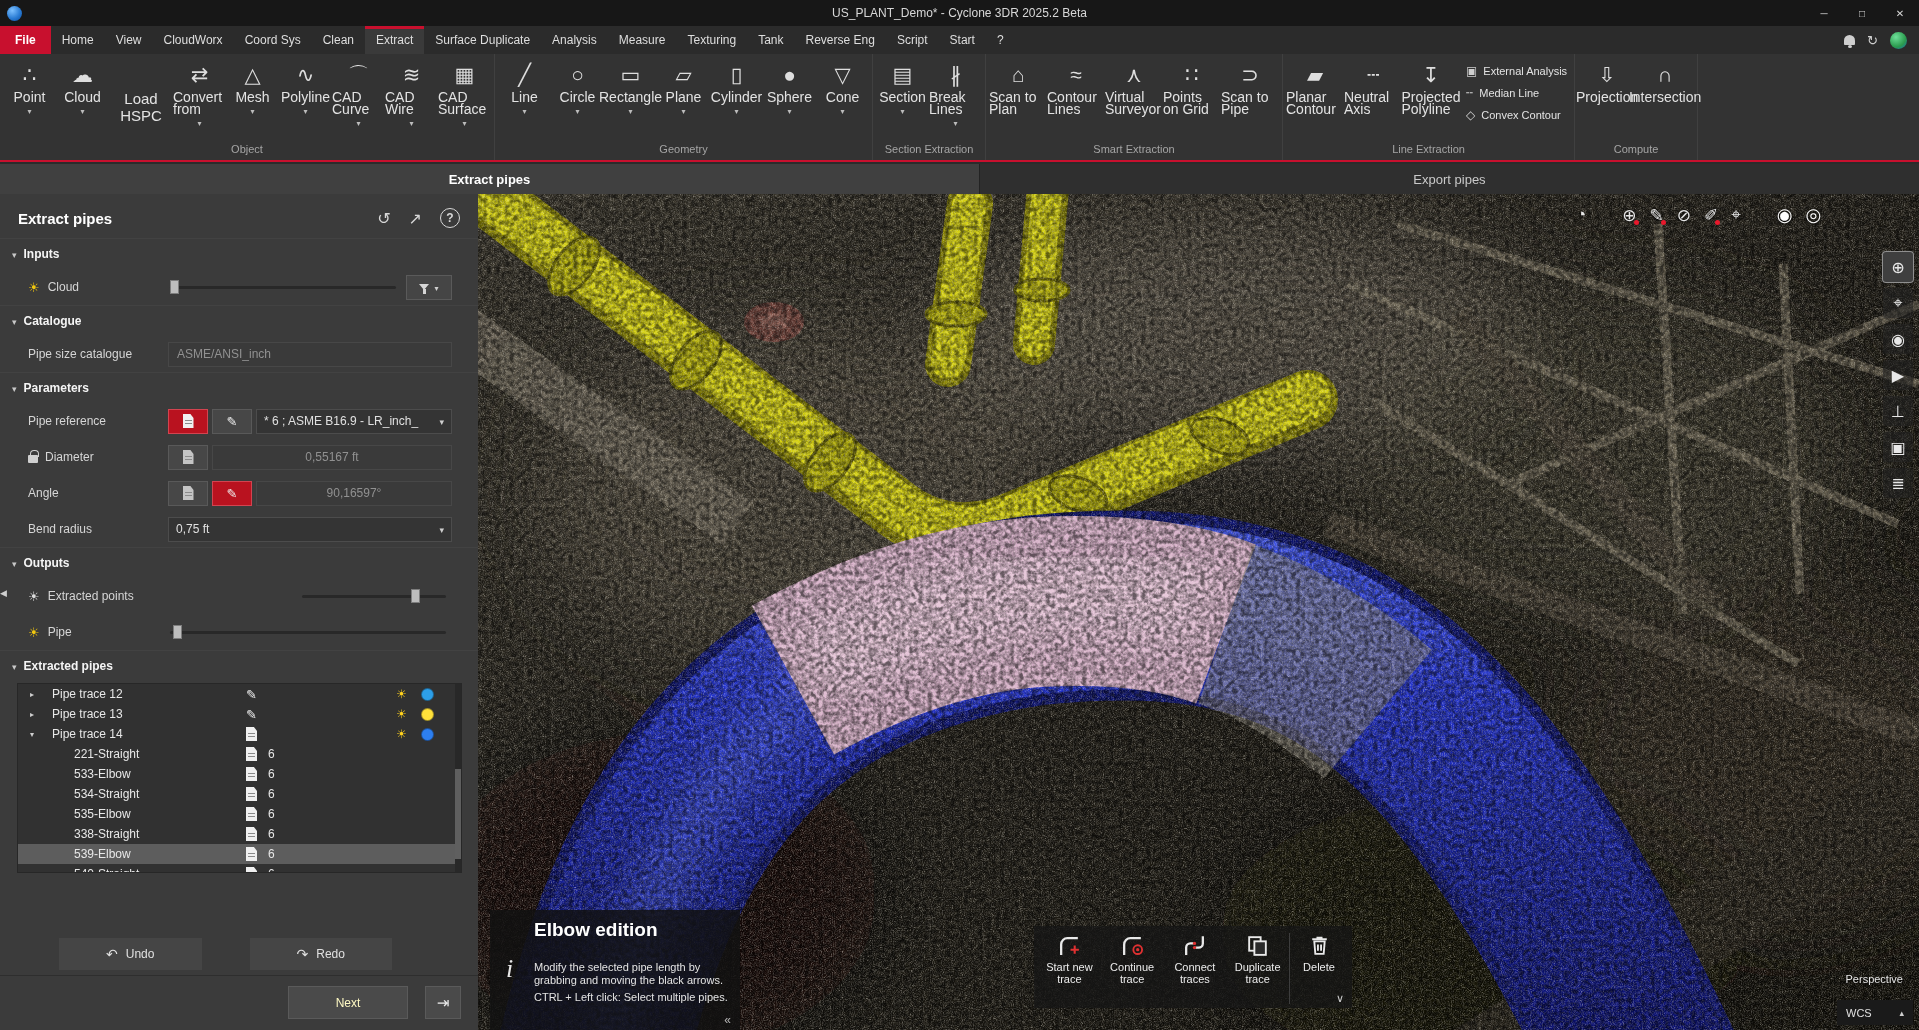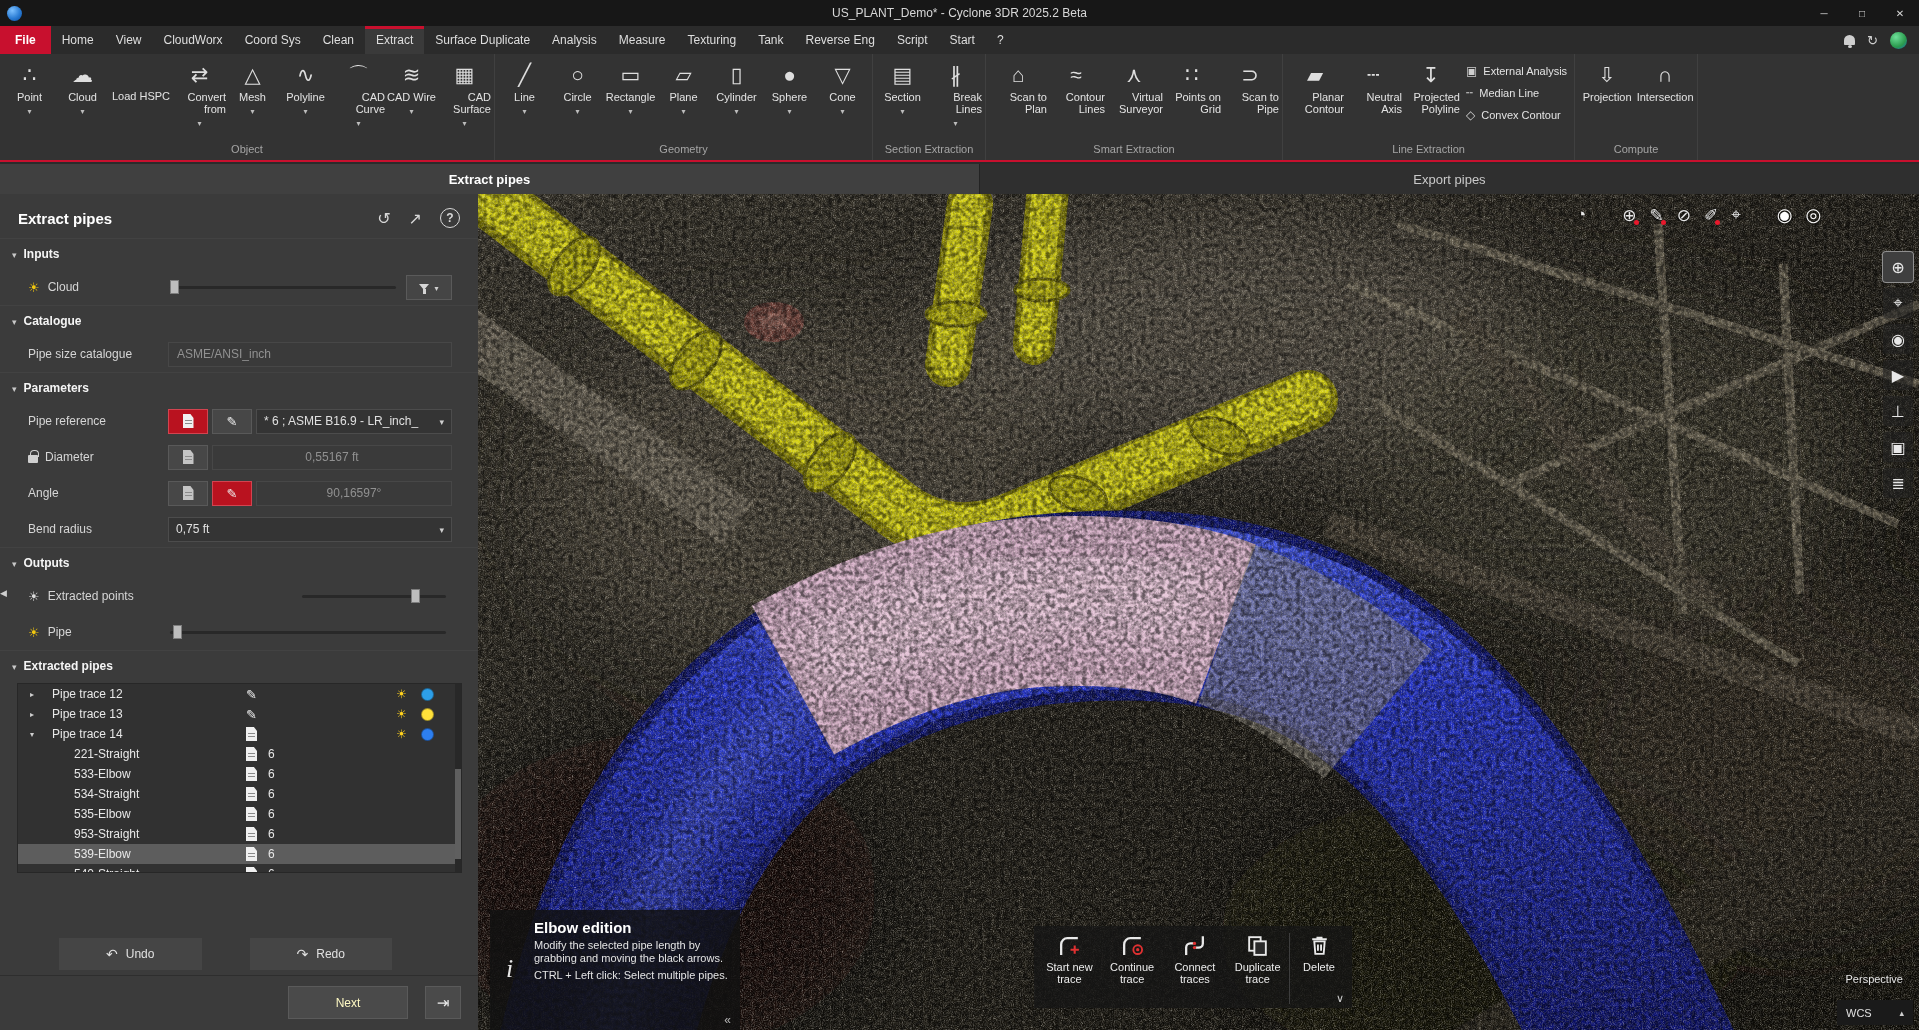--- a/index.html
+++ b/index.html
@@ -27,24 +27,24 @@
 .avatar{width:17px;height:17px;border-radius:50%;background:radial-gradient(circle at 35% 30%,#6fe09a,#2a9a4d 60%,#1b6cc0)}
 
 
 .ribbon{position:absolute;top:54px;left:0;right:0;height:108px;background:#333;border-bottom:2px solid #c8102e;display:flex}
 .rgroup{display:flex;flex-direction:column;border-right:1px solid #404040;padding:0 3px}
 .ritems{flex:1;display:flex;align-items:flex-start}
 .rglabel{height:17px;text-align:center;font-size:11px;color:#a5a5a5}
 .ritem{width:53px;display:flex;flex-direction:column;align-items:center;padding-top:5px;color:#e3e3e3}
 .ritem.wide{width:58px}
 .ricon{height:32px;display:flex;align-items:center;font-size:21px;color:#dedede}
-.rlabel{font-size:11px;line-height:12px;text-align:right}
+.rlabel{font-size:14px;line-height:12px;text-align:left}
 .rchev{height:10px}
 .rchev::after{content:"▾";font-size:8px;color:#bdbdbd}
-.rload{width:64px;padding-top:36px;font-size:11px;text-align:center;color:#e3e3e3}
+.rload{width:64px;padding-top:36px;font-size:15px;text-align:center;color:#e3e3e3}
 .rstack{display:flex;flex-direction:column;padding:10px 4px 0 6px;gap:8px}
 .rsitem{display:flex;align-items:center;gap:6px;font-size:11px;color:#e3e3e3;white-space:nowrap}
 .rsicon{font-size:12px;color:#cfcfcf}
 
 
 .doctabs{position:absolute;top:164px;left:0;right:0;height:30px;display:flex;background:#2d2d2d}
 .dtab{display:flex;align-items:center;justify-content:center;font-size:13px;color:#c9c9c9}
 .dtab.left{width:979px;background:#404040;color:#fff;font-weight:bold}
 .dtab.right{flex:1;background:#2f2f2f}
 .dtabsep{width:0;border-left:1px solid #232323}
@@ -115,21 +115,21 @@
 .scene{position:absolute;inset:0;width:100%;height:100%}
 .vtopicons{position:absolute;top:10px;left:1098px;display:flex;align-items:center;gap:13px;color:#e6e6e6;font-size:17px;text-shadow:0 1px 3px rgba(0,0,0,.9)}
 .vtopicons .sp{width:10px}
 .vtopicons span{position:relative;display:inline-block}
 .rdot::after{content:"";position:absolute;right:-2px;bottom:1px;width:5px;height:5px;border-radius:50%;background:#e8192c}
 .vcam{color:#fff;font-size:18px}
 .vright{position:absolute;top:58px;right:6px;display:flex;flex-direction:column;gap:6px}
 .vrbtn{width:30px;height:30px;display:flex;align-items:center;justify-content:center;color:#e8e8e8;font-size:16px;background:rgba(35,35,35,.55);border-radius:3px}
 .vrbtn.active{background:#3f3f3f;box-shadow:0 0 0 1px #8f8f8f}
 .infobox{position:absolute;left:12px;top:716px;width:250px;height:120px;background:rgba(18,18,18,.85);padding:9px 12px 6px 44px}
-.infotitle{font-size:15px;font-weight:bold;color:#fff;margin-bottom:3px}
+.infotitle{font-size:19px;font-weight:bold;color:#fff;margin-bottom:20px}
 .infoicon{position:absolute;left:16px;top:44px;font-family:"Liberation Serif","DejaVu Serif",serif;font-style:italic;font-size:26px;color:#e8e8e8}
 .infobody{font-size:11px;line-height:13px;color:#e3e3e3;margin-bottom:4px}
 .infocollapse{position:absolute;right:9px;bottom:3px;color:#b5b5b5;font-size:12px}
 .tracebar{position:absolute;left:556px;top:732px;width:318px;height:82px;background:rgba(22,22,22,.78);display:flex;align-items:stretch;padding:7px 4px 4px}
 .tbtn{flex:1;display:flex;flex-direction:column;align-items:center;gap:3px;color:#ececec;font-size:11px}
 .tbtn.del{border-left:1px solid #3d3d3d;flex:0 0 54px}
 .ticonsvg{width:25px;height:25px;flex:none}
 .tlabel{width:58px;text-align:center;line-height:12px}
 .tracechev{position:absolute;left:858px;top:798px;color:#cfcfcf;font-size:11px}
 .persp{position:absolute;right:16px;bottom:45px;font-size:11px;color:#e6e6e6;text-shadow:0 1px 2px #000}
@@ -526,21 +526,21 @@
             <span class="tcount">6</span>
           </div>
         <div class="trow child">
             <span>535-Elbow</span>
             <span class="ticon1">
               <span class="docicon"></span>
             </span>
             <span class="tcount">6</span>
           </div>
         <div class="trow child">
-            <span>953-Straight</span>
+            <span>338-Straight</span>
             <span class="ticon1">
               <span class="docicon"></span>
             </span>
             <span class="tcount">6</span>
           </div>
         <div class="trow child sel">
             <span>539-Elbow</span>
             <span class="ticon1">
               <span class="docicon"></span>
             </span>

